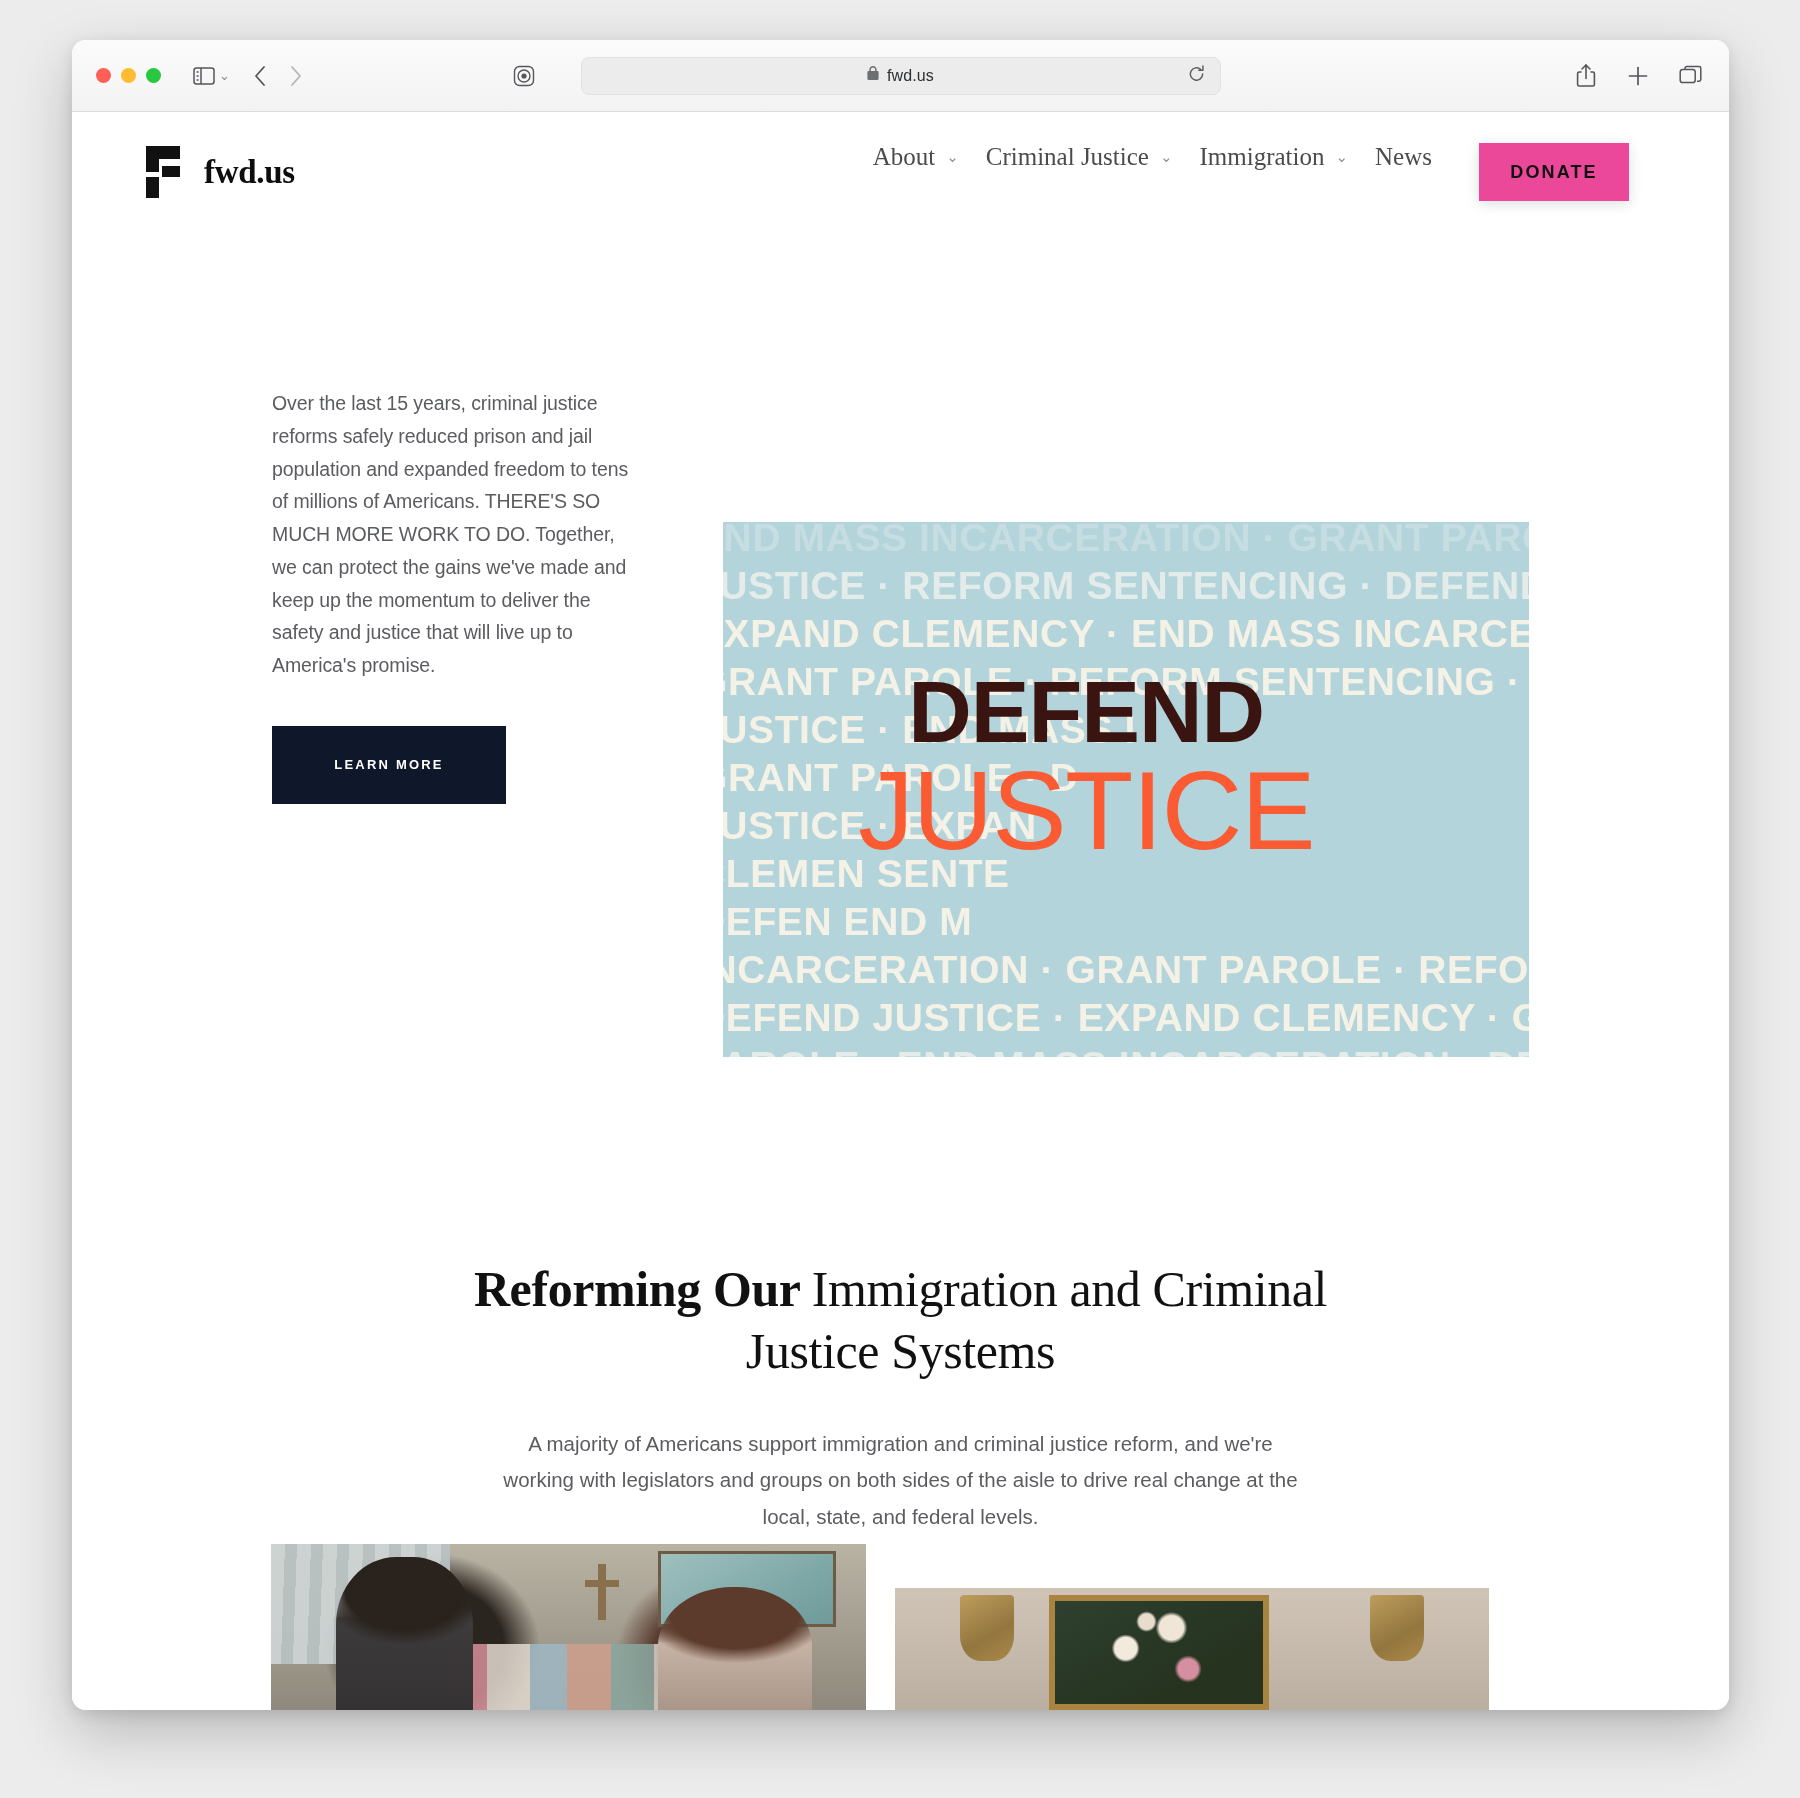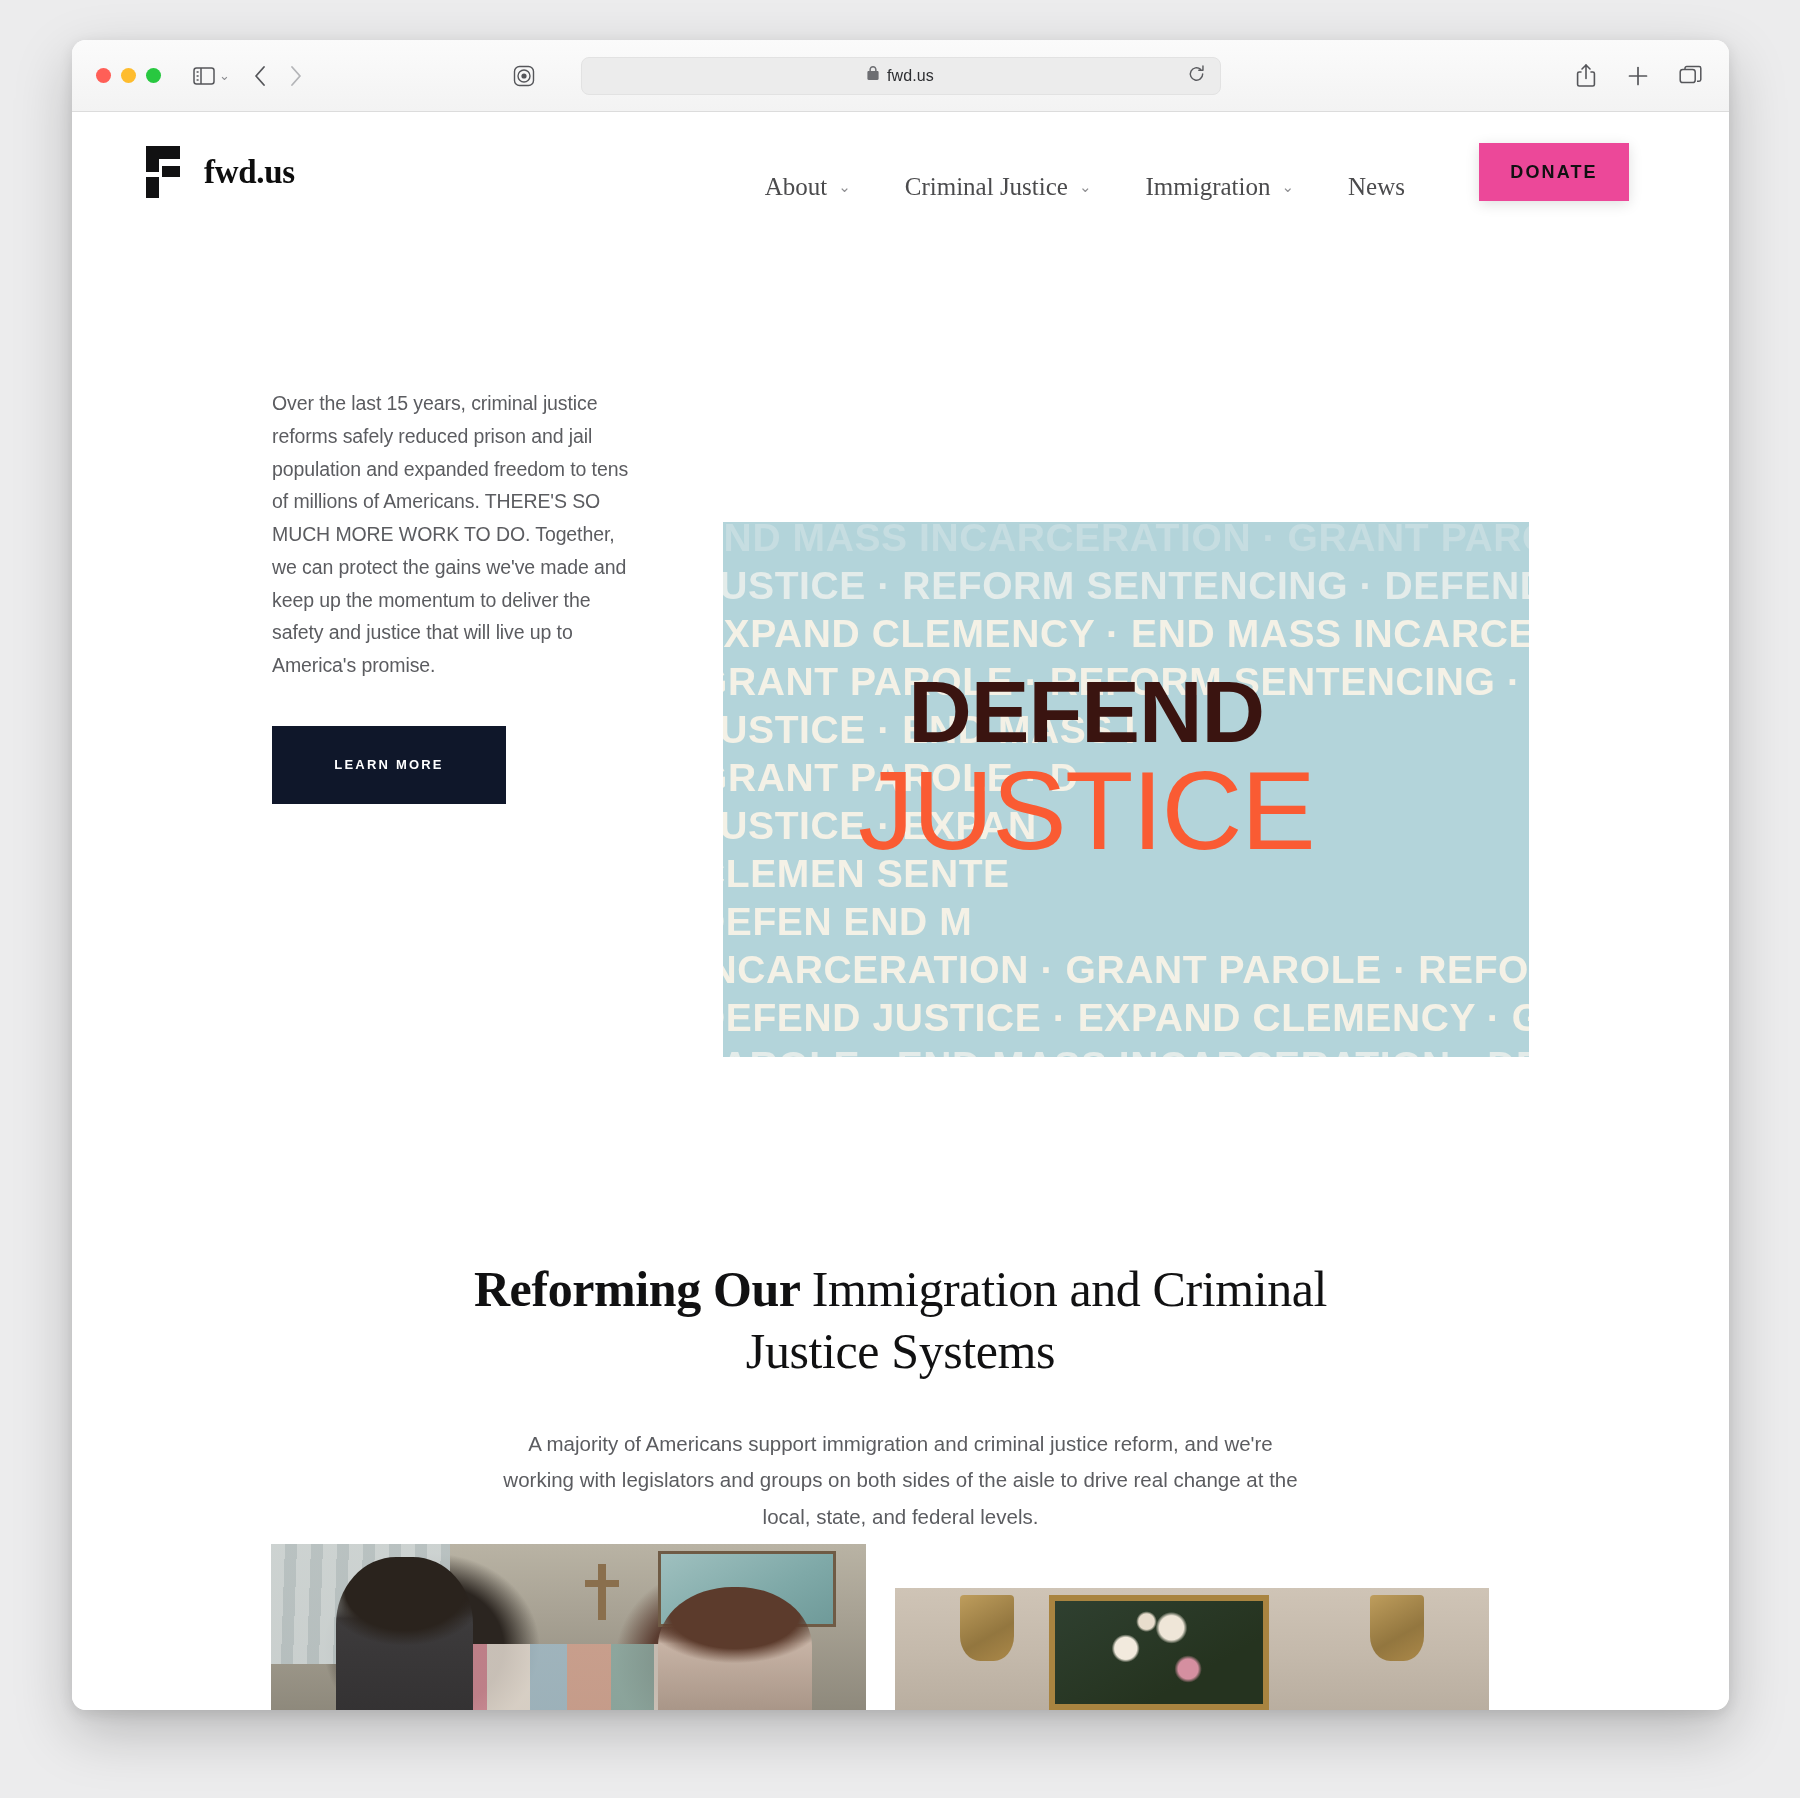--- a/index.html
+++ b/index.html
@@ -121,22 +121,22 @@
     font-size: 33px;
     font-weight: 700;
     color: #0d0d0d;
     letter-spacing: -0.3px;
   }
 
   .site-nav {
     position: absolute;
     right: 100px;
     display: flex;
-    align-items: flex-end;
-    gap: 54px;
+    align-items: flex-start;
+    gap: 27px;
   }
   .nav-item {
     display: flex;
     align-items: center;
     gap: 11px;
     font-family: "Liberation Serif", serif;
     font-size: 25px;
     color: #4b4b4d;
     cursor: pointer;
     white-space: nowrap;

